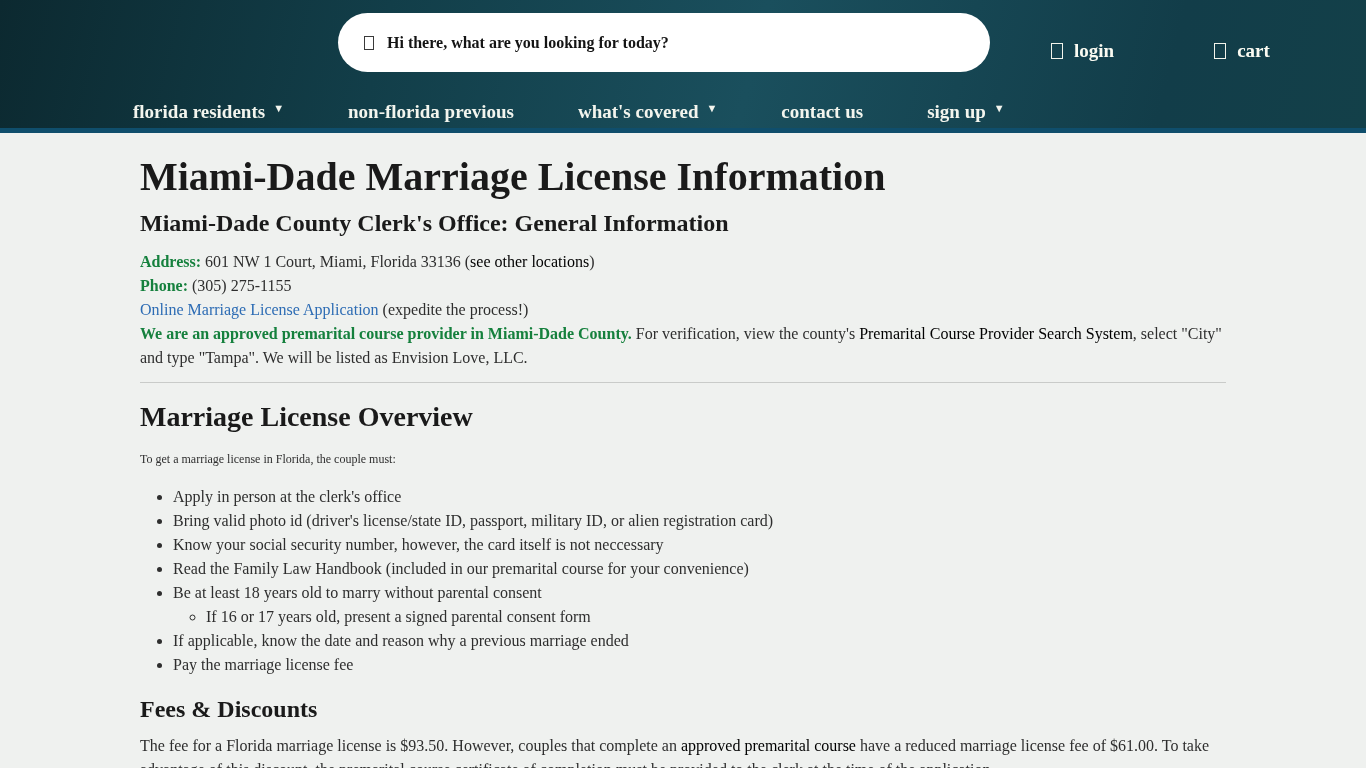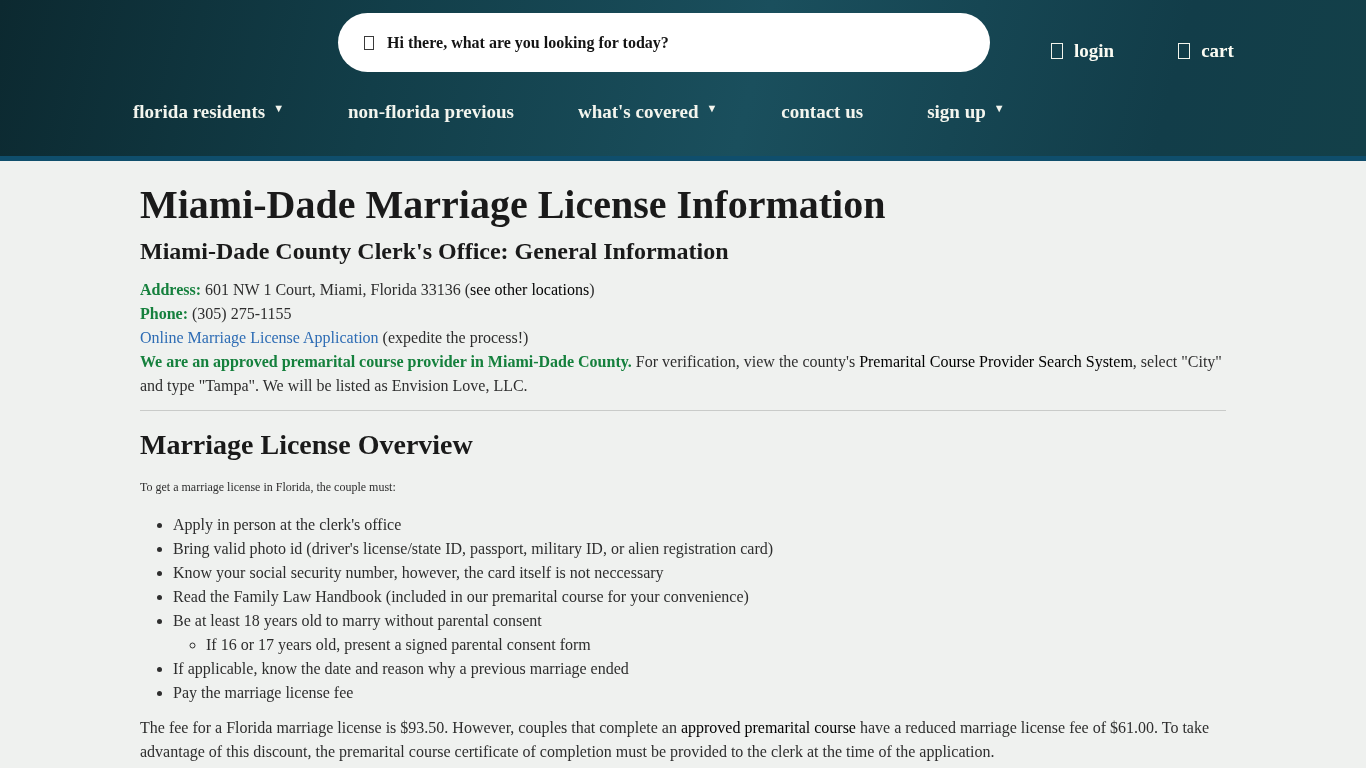--- a/index.html
+++ b/index.html
@@ -6,37 +6,37 @@
   html, body { margin: 0; padding: 0; }
   body {
     width: 1366px; height: 768px; overflow: hidden;
     background: #eff1ef;
     font-family: "Liberation Serif", serif;
     color: #2e2e2e;
   }
 
   
   .header {
-    height: 161px;
+    height: 133px;
     border-bottom: 5px solid #0f4e6c;
     background: linear-gradient(104deg, #0c2930 0%, #123e49 28%, #1a4f5d 55%, #123d49 85%, #134049 100%);
   }
   .header-top { display: flex; align-items: flex-start; padding-top: 13px; }
   .search-pill {
     margin-left: 338px; width: 652px; height: 59px;
     background: #ffffff; border-radius: 30px;
     display: flex; align-items: center; padding: 0 26px;
   }
   .search-input {
     border: none; outline: none; background: transparent;
     font-family: "Liberation Serif", serif; font-size: 16px; font-weight: bold;
     color: #141414; width: 100%; margin-left: 11px;
   }
   .search-input::placeholder { color: #141414; opacity: 1; font-weight: bold; }
-  .account { display: flex; align-items: center; gap: 64px; margin-left: 61px; margin-top: 27px; }
+  .account { display: flex; align-items: center; gap: 100px; margin-left: 61px; margin-top: 27px; }
   .account-link {
     color: #fbfbf2; font-weight: bold; font-size: 19px;
     display: flex; align-items: center; gap: 11px;
     text-decoration: none; cursor: pointer; white-space: nowrap;
   }
   .tofu { display: inline-block; border: 1.5px solid currentColor; }
   .tofu.dark  { width: 10px; height: 14px; color: #3a3a3a; flex: none; }
   .tofu.light { width: 12px; height: 16px; color: #f2f4ec; flex: none; }
   .nav { display: flex; gap: 64px; margin-left: 133px; margin-top: 30px; align-items: center; }
   .nav-item {
@@ -137,16 +137,17 @@
     <li>
       <span>Be at least 18 years old to marry without parental consent</span>
       <ul class="sub">
         <li>If 16 or 17 years old, present a signed parental consent form</li>
       </ul>
     </li>
     <li>If applicable, know the date and reason why a previous marriage ended</li>
     <li>Pay the marriage license fee</li>
   </ul>
 
+  <h3 class="fees-heading">Fees &amp; Discounts</h3>
   <p class="fees-text">
     <span>The fee for a Florida marriage license is $93.50. However, couples that complete an </span><a class="link">approved premarital course</a><span> have a reduced marriage license fee of $61.00. To take advantage of this discount, the premarital course certificate of completion must be provided to the clerk at the time of the application.</span>
   </p>
 </main>
 
 </body></html>

